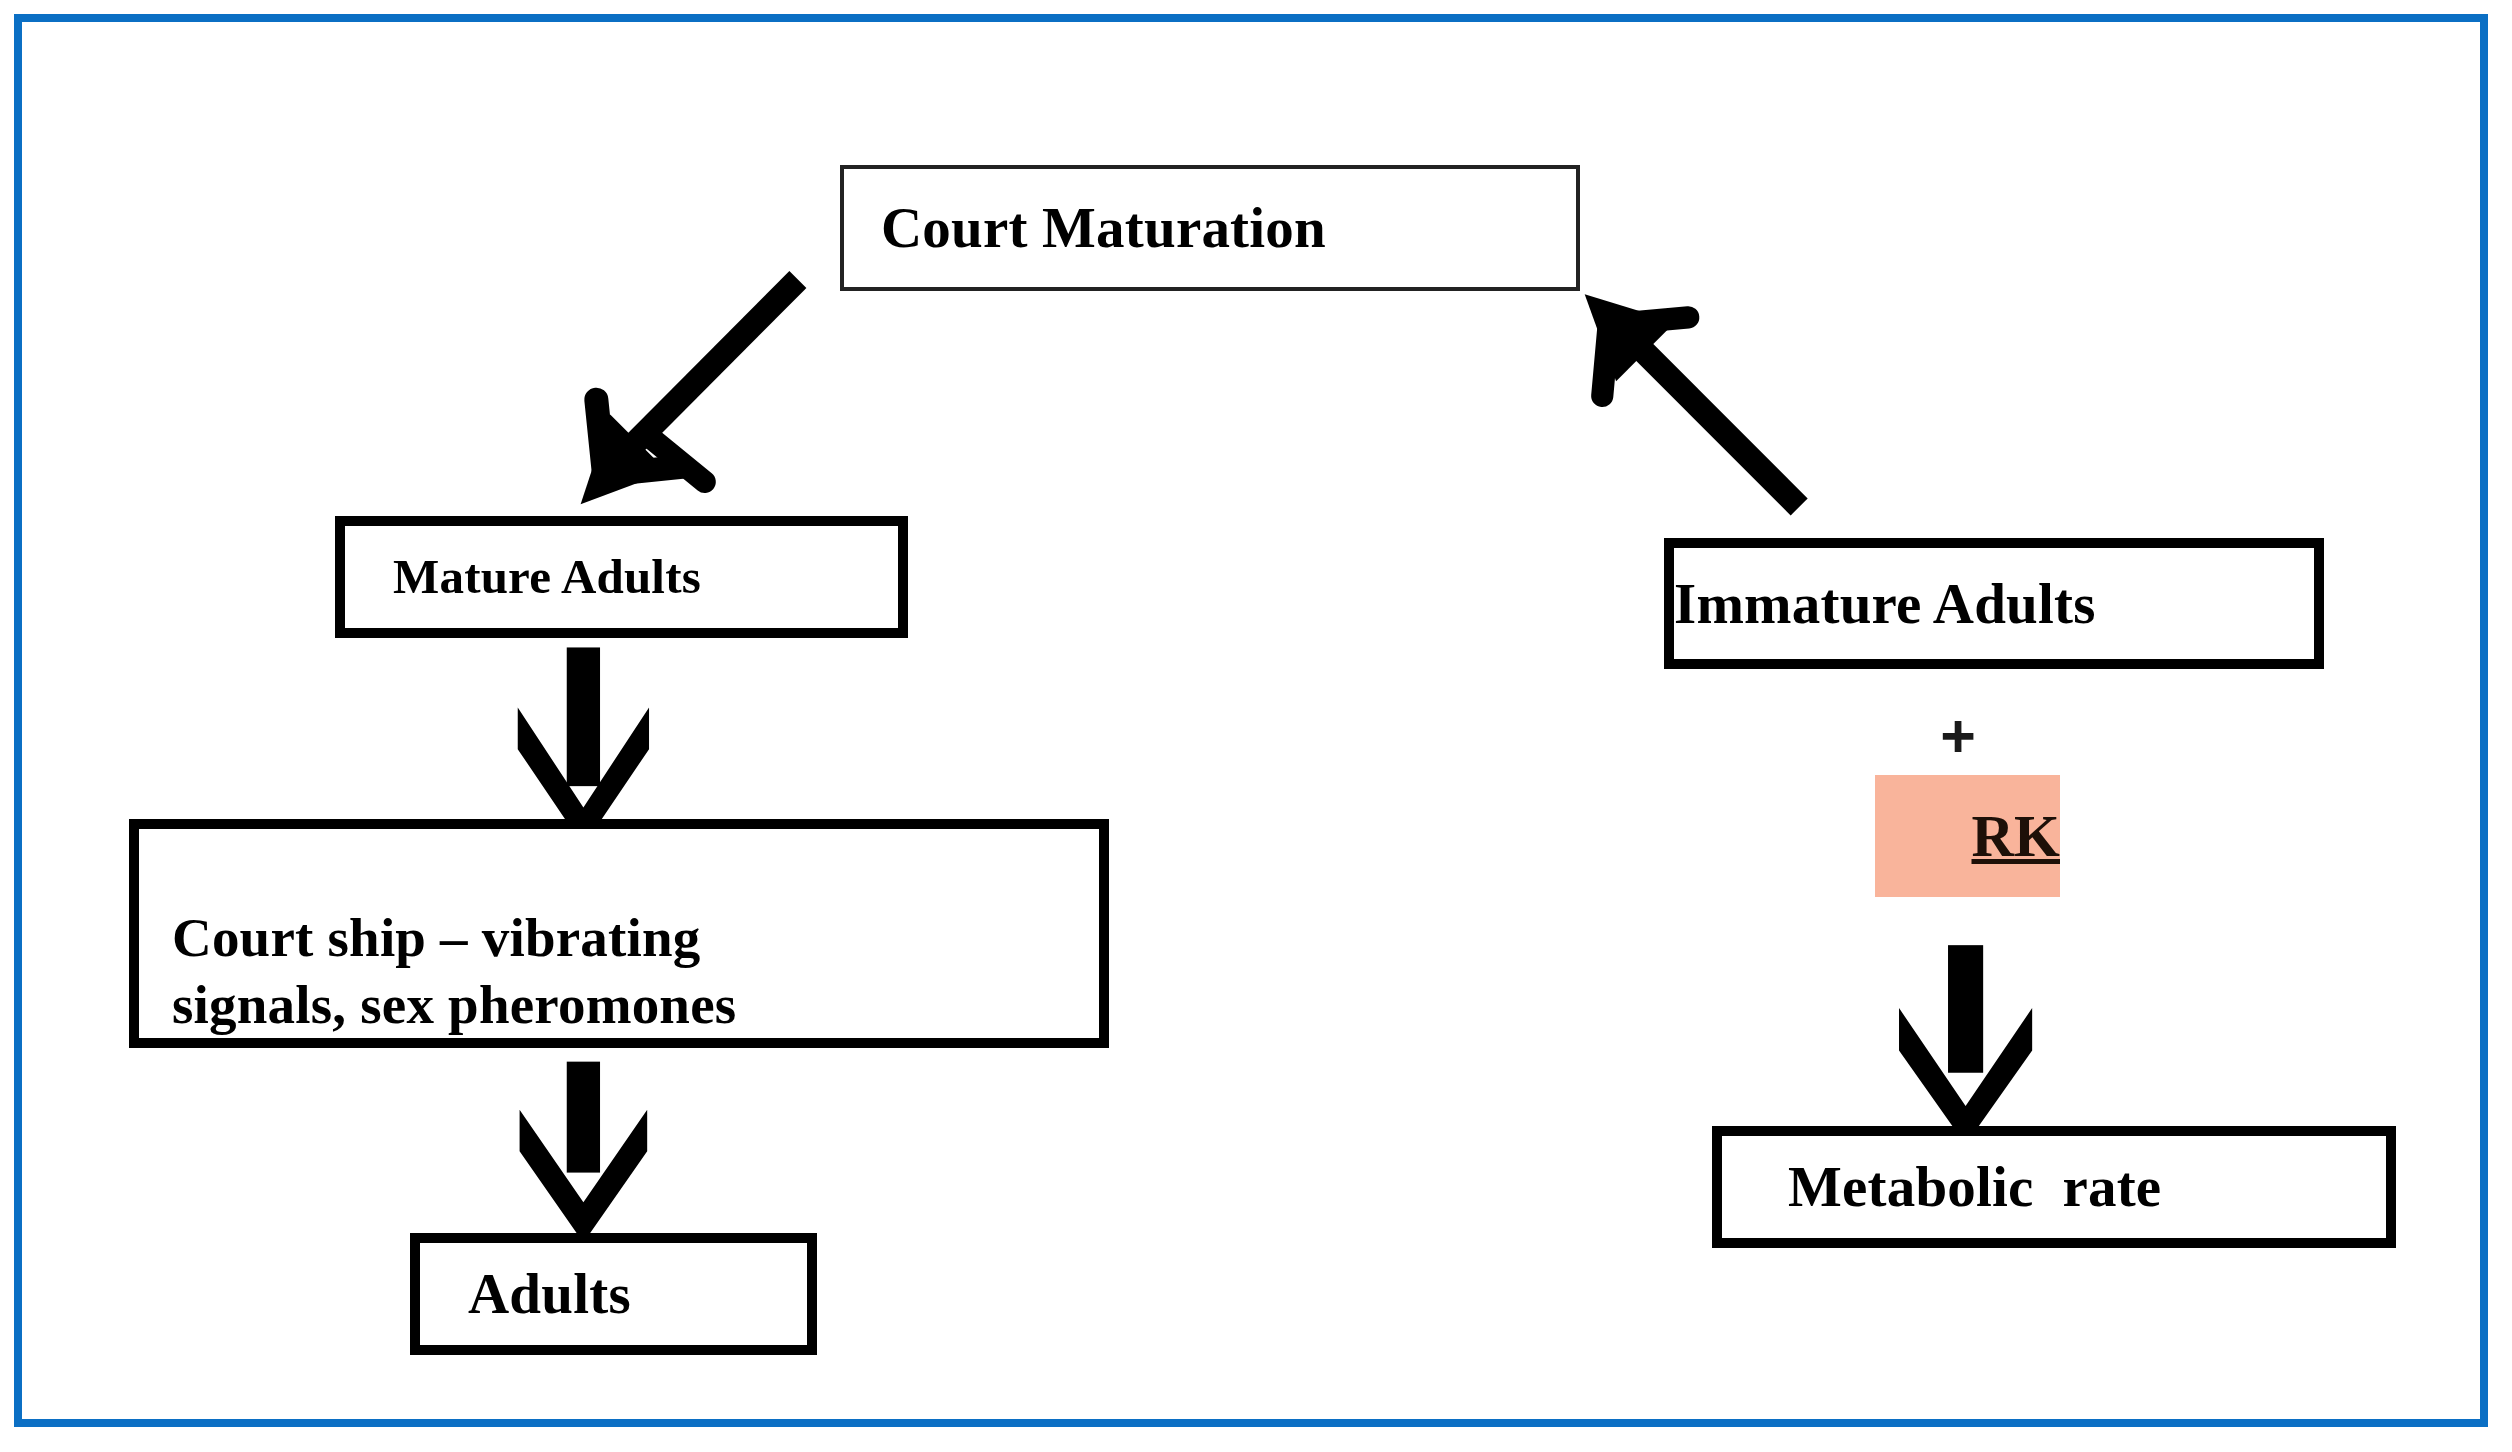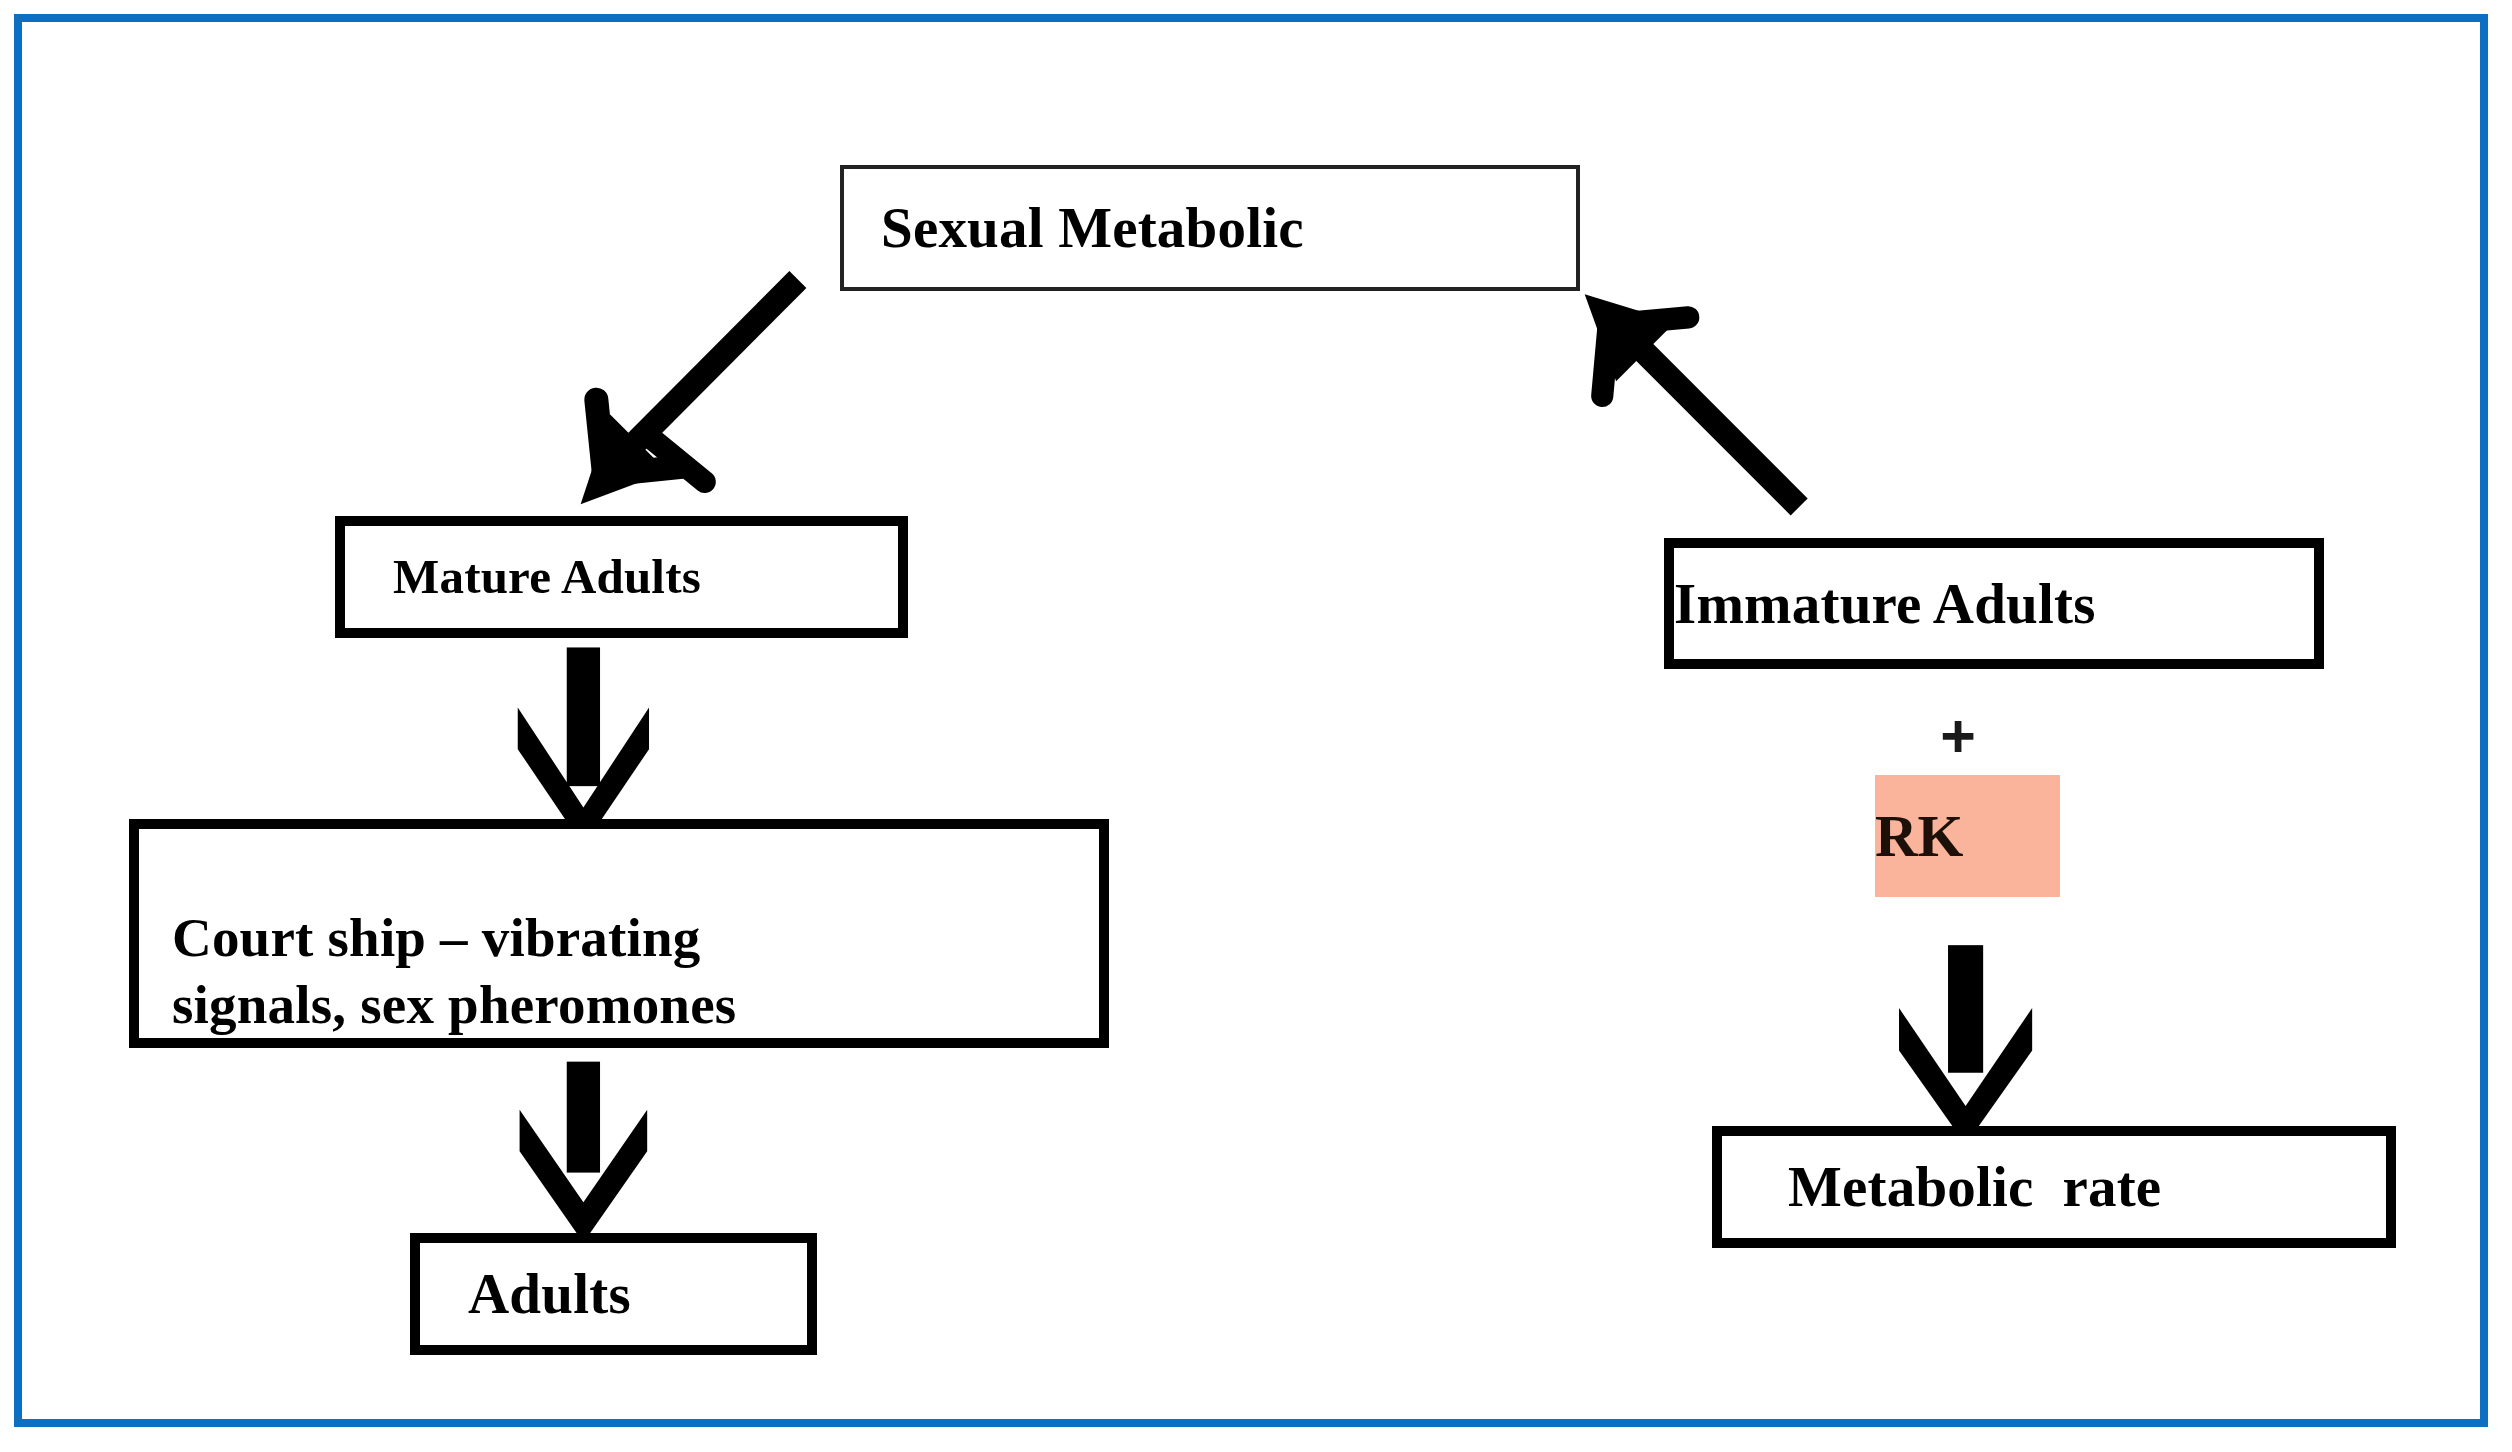--- a/index.html
+++ b/index.html
@@ -165,21 +165,21 @@
       <path d="M 562 1200 L 631 1300 L 700 1200 L 700 1245 L 631 1344 L 562 1245 Z" fill="#000000"></path>
     </g>
 
     <g>
       <rect x="2107" y="1022" width="38" height="138" fill="#000000"></rect>
       <path d="M 2054 1090 L 2126 1196 L 2198 1090 L 2198 1136 L 2126 1238 L 2054 1136 Z" fill="#000000"></path>
     </g>
   </svg>
 
   <div id="node-sexual-maturation" class="node-box thin">
-    <span class="node-label">Sexual Metabolic</span>
+    <span class="node-label">Court Maturation</span>
   </div>
 
   <div id="node-mature-adults" class="node-box thick">
     <span class="node-label">Mature Adults</span>
   </div>
 
   <div id="node-courtship" class="node-box thick">
     <span class="node-label">Court ship – vibrating
 signals, sex pheromones</span>
   </div>
@@ -188,21 +188,21 @@
     <span class="node-label">Adults</span>
   </div>
 
   <div id="node-immature-adults" class="node-box thick">
     <span class="node-label">Immature Adults</span>
   </div>
 
   <div id="plus-sign">+</div>
 
   <div id="node-rk">
-    <span class="node-label" style="text-align:left;">RK</span>
+    <span class="node-label" style="text-align:right;text-decoration:underline;">RK</span>
   </div>
 
   <div id="node-metabolic-rate" class="node-box thick">
     <span class="node-label">Metabolic  rate</span>
   </div>
 
 </div>
 
 
 </body></html>

